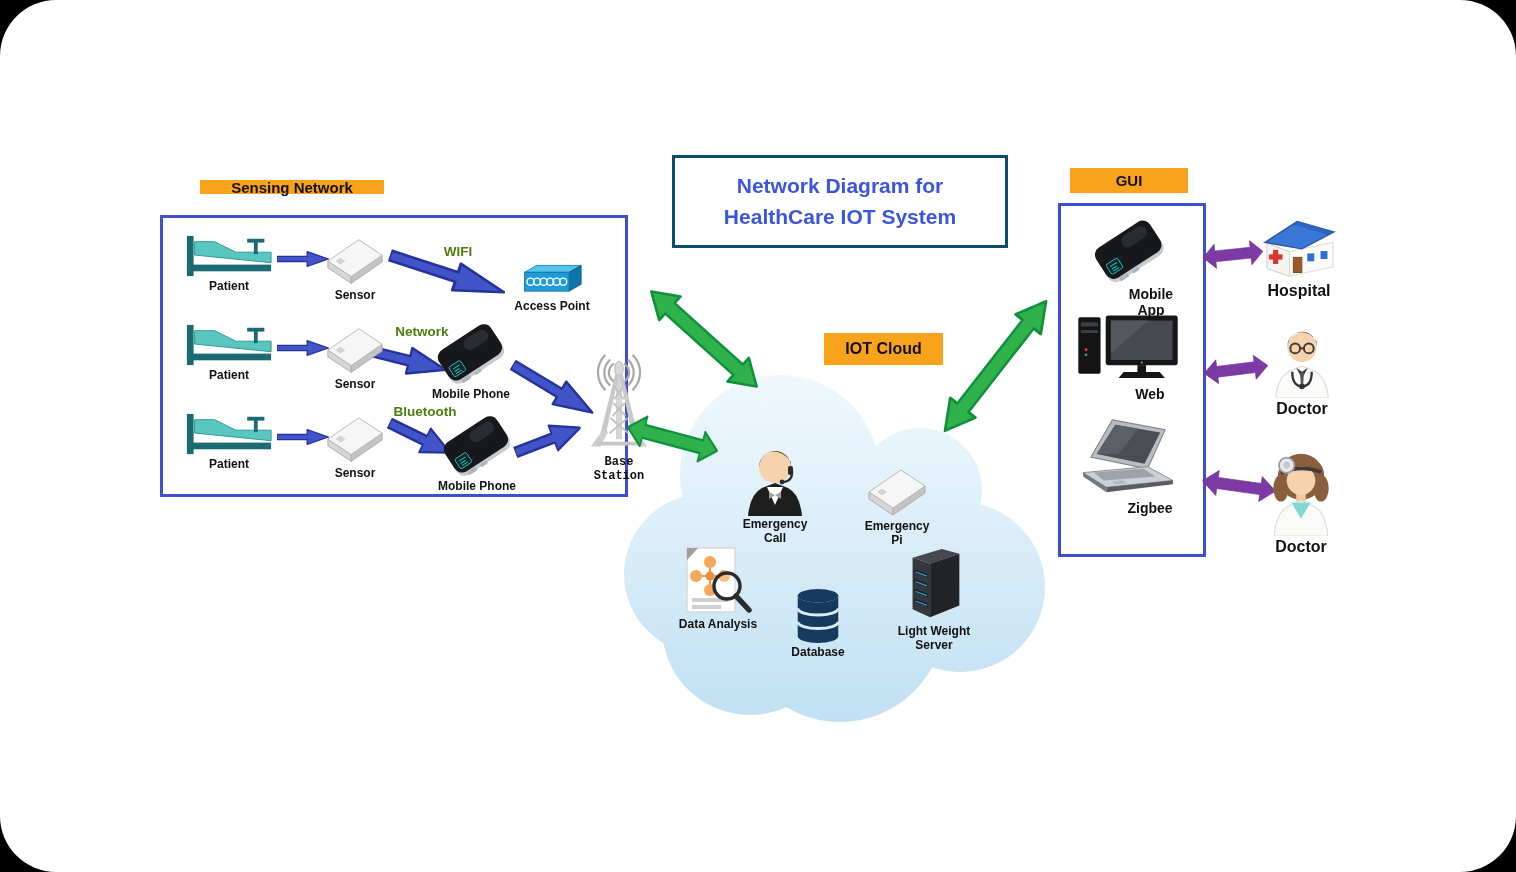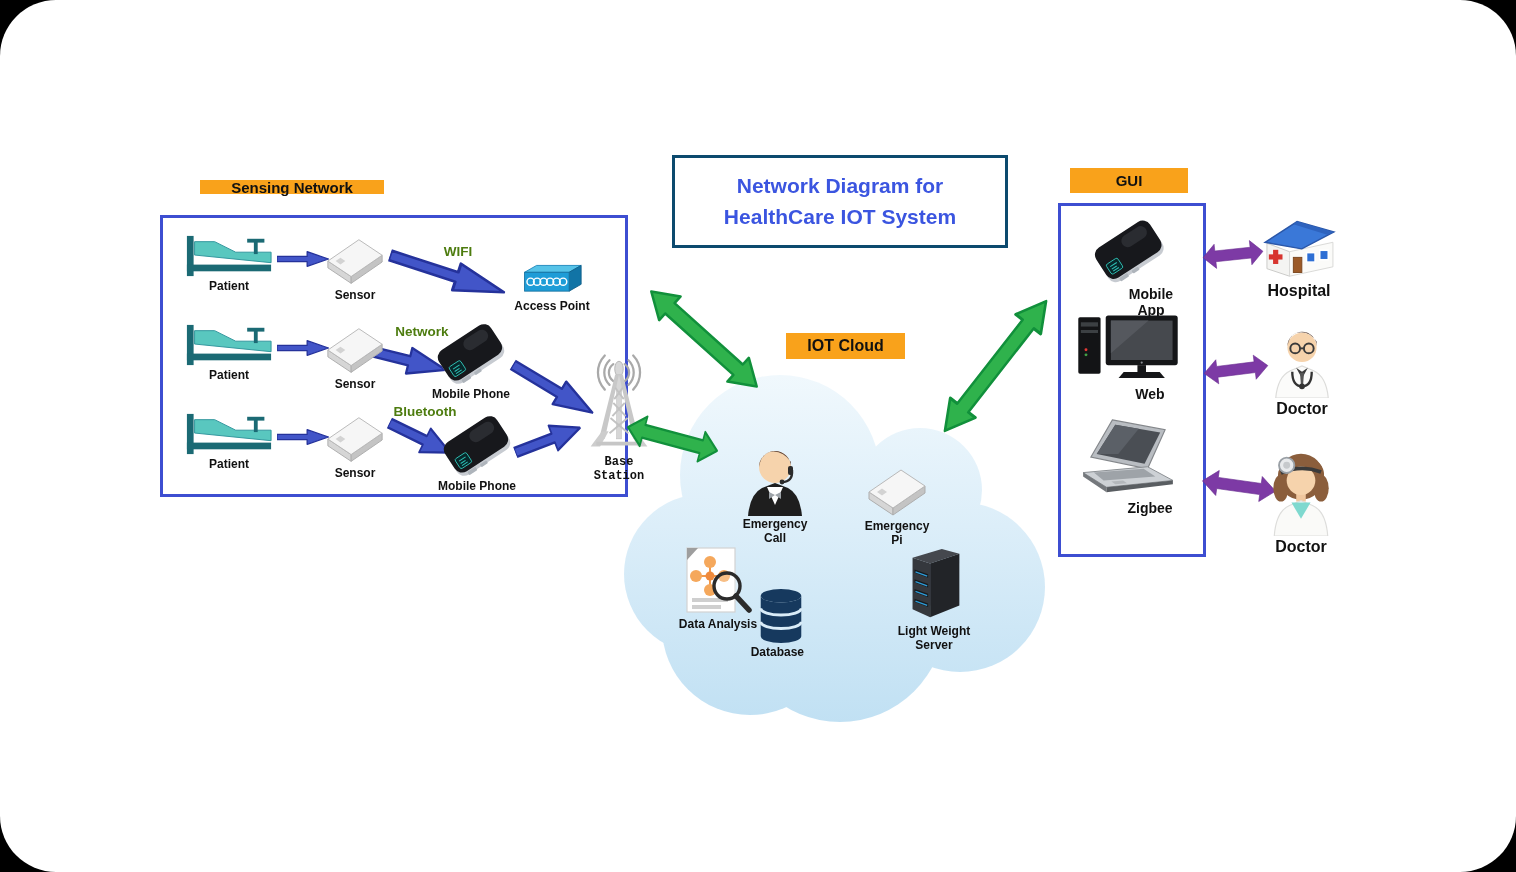--- a/index.html
+++ b/index.html
@@ -207,21 +207,21 @@
     </defs>
     <g fill="url(#cg)">
       <circle cx="158" cy="113" r="100"></circle>
       <circle cx="298" cy="128" r="62"></circle>
       <circle cx="338" cy="225" r="85"></circle>
       <circle cx="82" cy="212" r="80"></circle>
       <circle cx="218" cy="255" r="105"></circle>
       <circle cx="128" cy="265" r="88"></circle>
     </g>
   </svg>
-  <div class="tag" style="left:786px;top:333px;width:119px;height:26px;font-size:16px;text-align:right;">IOT Cloud</div>
+  <div class="tag" style="left:824px;top:333px;width:119px;height:32px;font-size:16px;text-align:right;">IOT Cloud</div>
 
   <svg class="abs" style="left:631px;top:319px;transform:rotate(42deg);" width="146" height="40" viewBox="0 0 140 40" preserveAspectRatio="none">
       <polygon points="2,20 26,4 26,13 114,13 114,4 138,20 114,36 114,27 26,27 26,36" fill="#2FB24C" stroke="#11903B" stroke-width="2.5" stroke-linejoin="round"></polygon>
     </svg>
   <svg class="abs" style="left:625px;top:420px;transform:rotate(15deg);" width="95" height="38" viewBox="0 0 140 40" preserveAspectRatio="none">
       <polygon points="2,20 26,4 26,13 114,13 114,4 138,20 114,36 114,27 26,27 26,36" fill="#2FB24C" stroke="#11903B" stroke-width="2.5" stroke-linejoin="round"></polygon>
     </svg>
   <svg class="abs" style="left:911px;top:346px;transform:rotate(-52deg);" width="169" height="40" viewBox="0 0 140 40" preserveAspectRatio="none">
       <polygon points="2,20 26,4 26,13 114,13 114,4 138,20 114,36 114,27 26,27 26,36" fill="#2FB24C" stroke="#11903B" stroke-width="2.5" stroke-linejoin="round"></polygon>
     </svg>
@@ -267,21 +267,21 @@
           <circle cx="31" cy="30" r="4.5" fill="#EF8A3C"></circle>
       </g>
       <rect x="13" y="52" width="36" height="4" fill="#CFCFCF"></rect>
       <rect x="13" y="59" width="29" height="4" fill="#CFCFCF"></rect>
       <circle cx="48" cy="40" r="13" fill="#FFFFFF" fill-opacity="0.25" stroke="#2B2B2B" stroke-width="3.4"></circle>
       <line x1="57" y1="50" x2="70" y2="64" stroke="#2B2B2B" stroke-width="5.5" stroke-linecap="round"></line>
     </svg>
     <div class="cap">Data Analysis</div>
   </div>
 
-  <div class="fig" style="left:748px;top:588px;width:56px;align-items:flex-end;">
+  <div class="fig" style="left:790px;top:588px;width:56px;">
     <svg width="46" height="56" viewBox="0 0 46 58">
       <path d="M2 8 L2 50 A21 7 0 0 0 44 50 L44 8 A21 7 0 0 1 2 8 Z" fill="#16395E"></path>
       <ellipse cx="23" cy="8" rx="21" ry="7" fill="#16395E"></ellipse>
       <path d="M2 21 A21 7 0 0 0 44 21" stroke="#D9ECF8" stroke-width="3" fill="none"></path>
       <path d="M2 35 A21 7 0 0 0 44 35" stroke="#D9ECF8" stroke-width="3" fill="none"></path>
     </svg>
     <div class="cap">Database</div>
   </div>
 
   <div class="fig" style="left:896px;top:545px;width:76px;">

